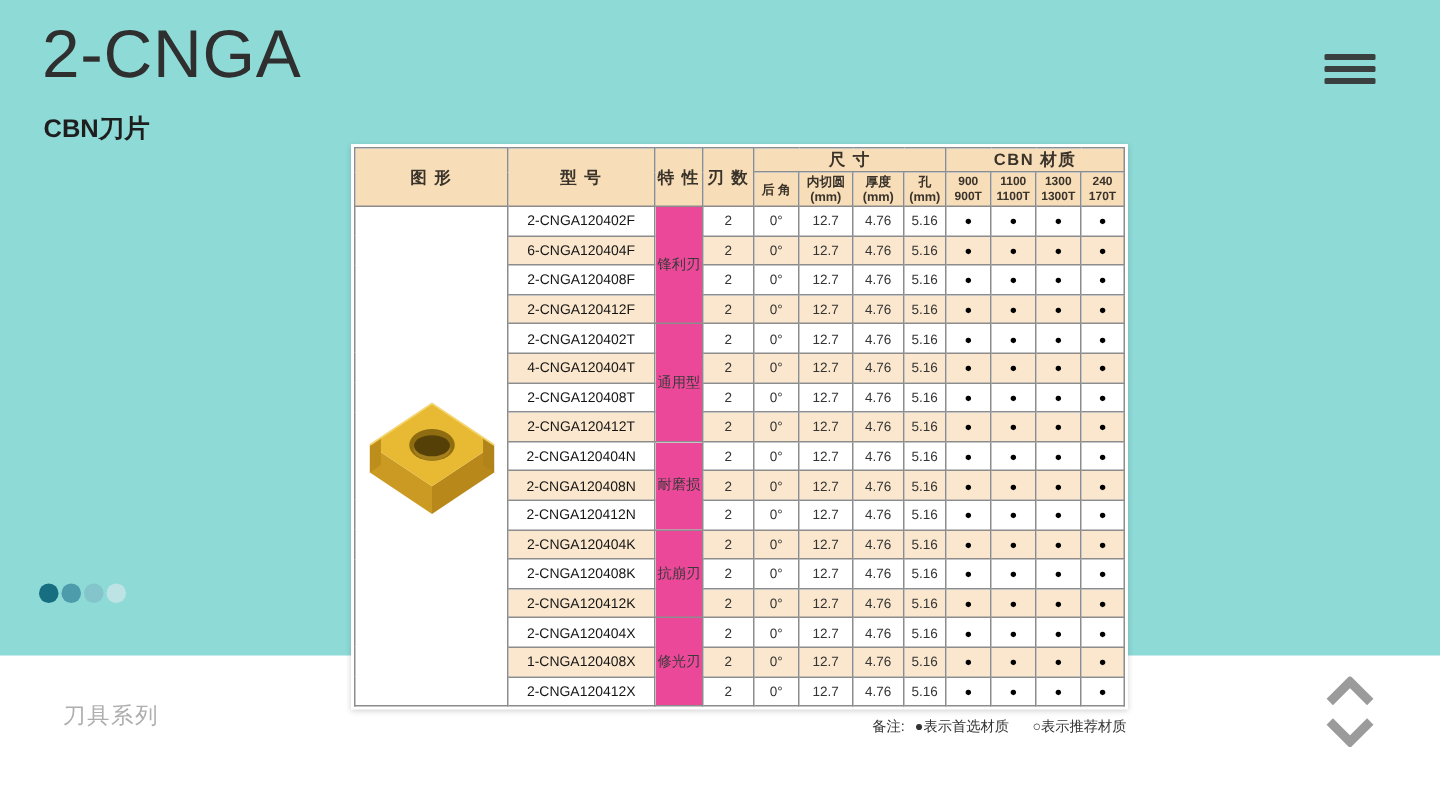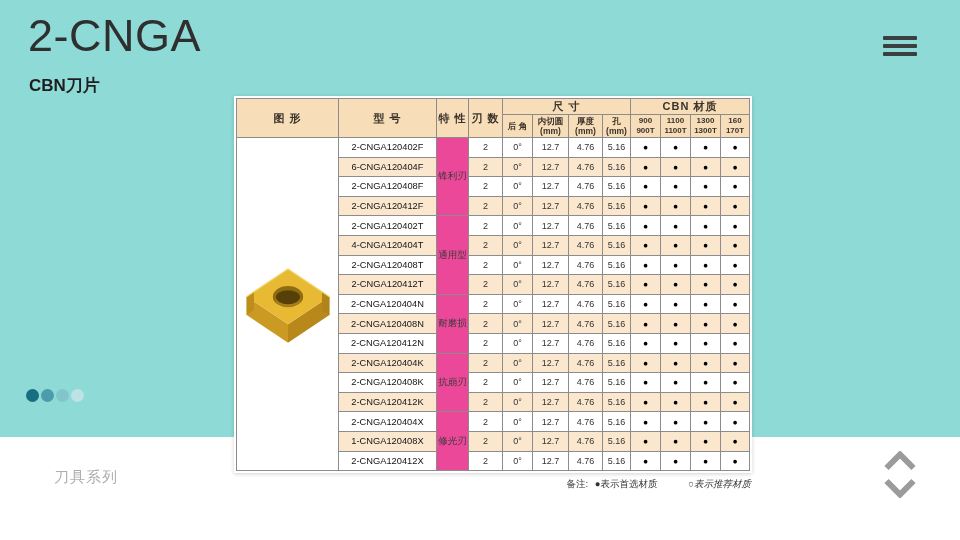--- a/index.html
+++ b/index.html
@@ -27,27 +27,27 @@
 
   tbody td { height:19.6px; font-size:9px; color:#333; background:#fff; }
   tbody tr.stripe td { background:#fae7cd; }
   td.model-cell { font-weight:normal; font-size:9.3px; color:#141414; }
   td.figure-cell, tbody tr.stripe td.figure-cell { background:#fff; }
   td.feature-cell, tbody tr.stripe td.feature-cell { background:#ec4899; font-size:9.5px; color:#3a3a3a; }
   td.dot-cell { font-size:8.5px; color:#000; }
   .insert-svg { display:block; width:92px; height:92px; margin:0 auto; }
 
   .note { position:absolute; left:234px; top:478px; width:517px; text-align:right; font-size:9.5px; color:#333; }
-  .note .sp { margin-left:28px;font-style:italic; }
+  .note .sp { margin-left:13px; }
   .note .lbl { margin-right:4px; }
 
   .dots { position:absolute; left:26px; top:389px; display:flex; gap:2px; }
   .dot { width:13px; height:13px; border-radius:50%; cursor:pointer; }
 
-  .series { position:absolute; left:54px; top:468px; font-size:15px; color:#aeaeae; letter-spacing:1px; }
+  .series { position:absolute; left:42px; top:468px; font-size:15px; color:#aeaeae; letter-spacing:1px; }
 
   .pager { position:absolute; left:883px; top:451px; display:flex; flex-direction:column; gap:7px; }
   .chev { width:34px; height:20px; display:block; cursor:pointer; }
 </style>
 </head>
 <body>
 
 <div class="hero"></div>
 
 <h1 class="title">2-CNGA</h1>
@@ -91,21 +91,21 @@
         <th>厚度
 (mm)</th>
         <th>孔
 (mm)</th>
         <th>900
 900T</th>
         <th>1100
 1100T</th>
         <th>1300
 1300T</th>
-        <th>160
+        <th>240
 170T</th>
       </tr>
     </thead>
     <tbody>
         <tr>
           <td class="figure-cell" rowspan="17">
   <svg class="insert-svg" viewBox="0 0 100 100" xmlns="http://www.w3.org/2000/svg">
     <polygon points="5,42 50,72 50,92 5,62" fill="#cb9a22"></polygon>
     <polygon points="95,42 50,72 50,92 95,62" fill="#b8881a"></polygon>
     <polygon points="50,12 95,42 50,72 5,42" fill="#e8ba33"></polygon>

